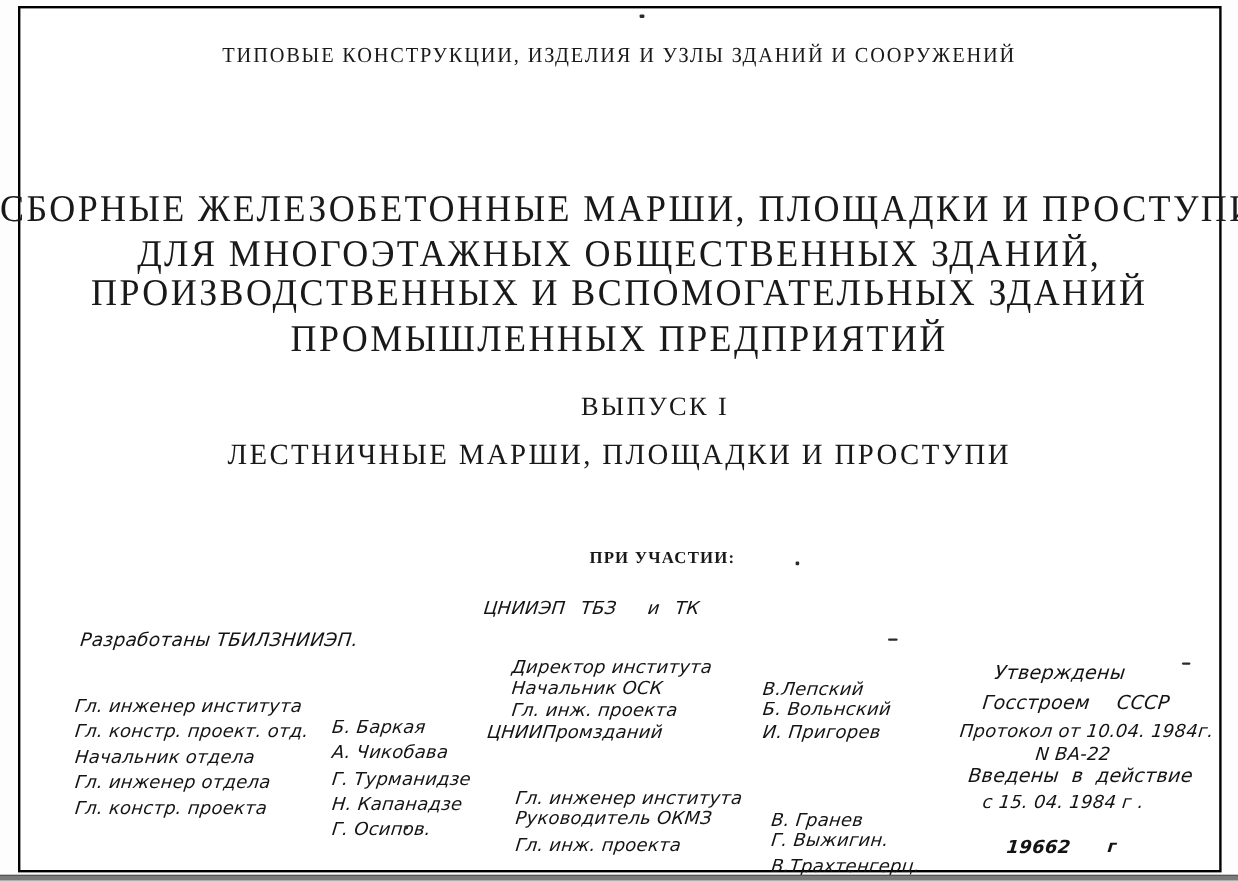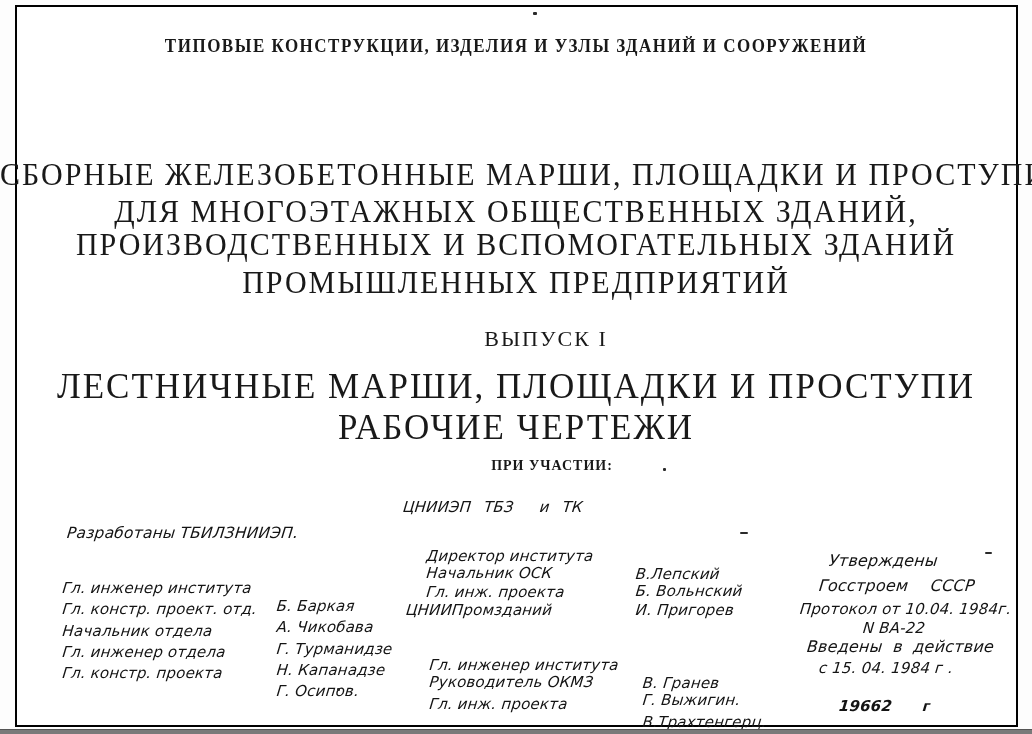--- a/index.html
+++ b/index.html
@@ -11,25 +11,25 @@
   .page-frame { position:absolute; left:15px; top:5px; width:1003px; height:722px;
                 border:2px solid #000; background:#ffffff; }
 
   .abs { position:absolute; white-space:pre; }
 
   
   .print { font-family:"Liberation Serif", serif; color:#191919; font-weight:400;
            transform-origin:center top; }
   .centered { left:0; width:100%; text-align:center; }
 
-  .cat-line   { font-size:17px; letter-spacing:1.5px; font-weight:700; transform:scaleY(1.05); }
+  .cat-line   { font-size:17px; letter-spacing:1.5px; font-weight:400; transform:scaleY(1.05); }
   .series     { font-size:27px; letter-spacing:5px; word-spacing:22px; transform:scaleY(1.0); }
   .main-title { font-size:30px; letter-spacing:2px; transform:scaleY(1.05); }
   .issue      { font-size:22px; letter-spacing:2px; }
-  .subtitle   { font-size:35px; letter-spacing:2px; transform:scaleY(1.02); }
+  .subtitle   { font-size:24px; letter-spacing:2px; transform:scaleY(1.02); }
   .participation { font-size:14px; font-weight:700; letter-spacing:1px; }
 
   
   .hand { font-family:"DejaVu Sans", sans-serif; font-style:italic; color:#141414;
           font-size:15px; letter-spacing:0.2px; transform:skewX(-6deg); transform-origin:left bottom; }
   .hand-head { font-size:15.5px; }
   .org-name  { word-spacing:8px; }
   .row { position:absolute; white-space:pre; }
   .row .role { display:inline-block; }
   .row .name { position:absolute; white-space:pre; }
@@ -50,21 +50,20 @@
 
 
   <div class="abs print centered main-title" style="top:157px;">СБОРНЫЕ ЖЕЛЕЗОБЕТОННЫЕ МАРШИ, ПЛОЩАДКИ И ПРОСТУПИ</div>
   <div class="abs print centered main-title" style="top:194px;">ДЛЯ МНОГОЭТАЖНЫХ ОБЩЕСТВЕННЫХ ЗДАНИЙ,</div>
   <div class="abs print centered main-title" style="top:227px;">ПРОИЗВОДСТВЕННЫХ И ВСПОМОГАТЕЛЬНЫХ ЗДАНИЙ</div>
   <div class="abs print centered main-title" style="top:265px;">ПРОМЫШЛЕННЫХ ПРЕДПРИЯТИЙ</div>
 
   <div class="abs print centered issue" style="top:326px; left:30px;">ВЫПУСК I</div>
 
   <div class="abs print centered subtitle" style="top:366px;">ЛЕСТНИЧНЫЕ МАРШИ, ПЛОЩАДКИ И ПРОСТУПИ</div>
-  <div class="abs print centered subtitle" style="top:407px;">РАБОЧИЕ ЧЕРТЕЖИ</div>
 
   <div class="abs print centered participation" style="top:458px; left:36px;">ПРИ УЧАСТИИ:</div>
 
   <div class="abs hand hand-head" style="left:66px; top:524px;">Разработаны ТБИЛЗНИИЭП.</div>
 
   <div class="row hand" style="left:38px; top:561px;">
     <span class="role">Гл. инженер института</span>
     <span class="name" style="left:236px;">Б. Баркая</span>
   </div>
   <div class="row hand" style="left:38px; top:582px;">

